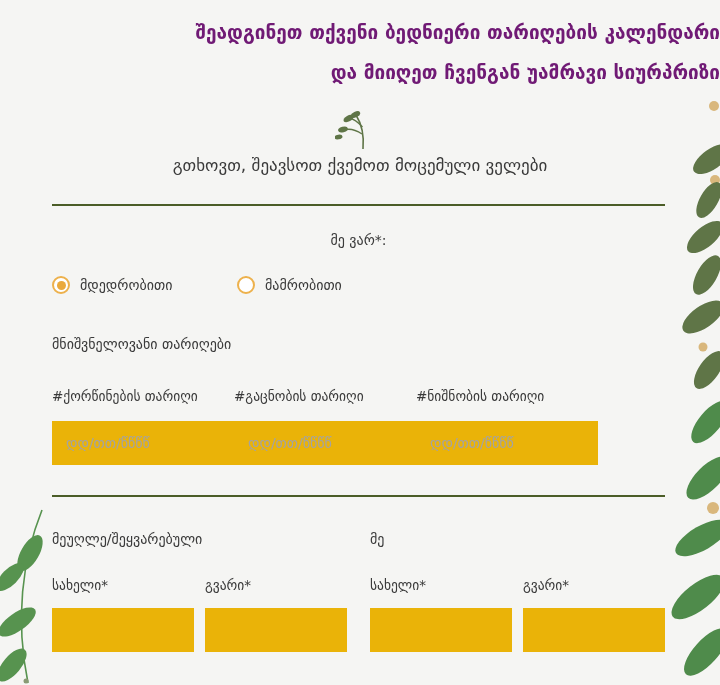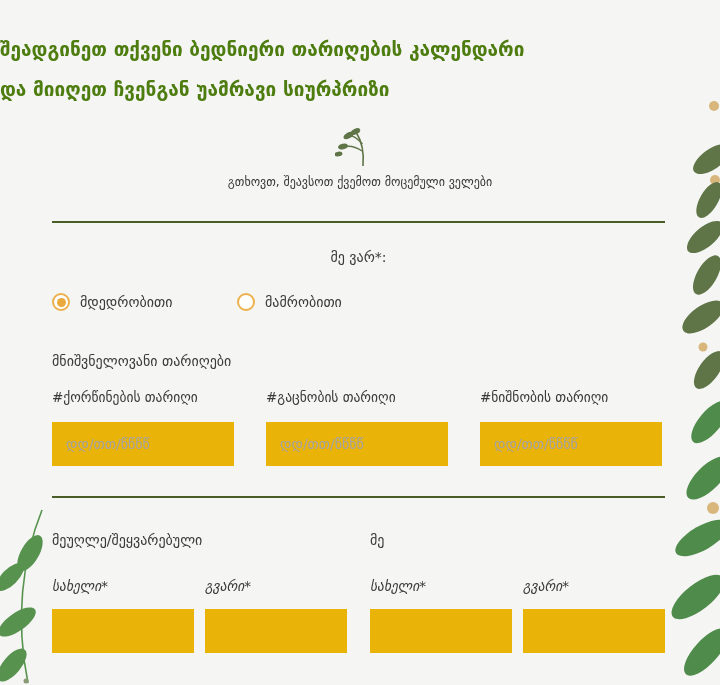--- a/index.html
+++ b/index.html
@@ -9,32 +9,32 @@
     width:720px; height:685px;
     overflow:hidden;
     background:#f5f5f3;
     font-family:"DejaVu Sans", sans-serif;
     color:#3a3a3a;
   }
   .content { position:relative; width:720px; }
   .inner { margin-left:52px; width:613px; }
 
   .title {
-    padding-top:29px;
-    text-align:left;
-    color:#4d7c0f;
+    padding-top:12px;
+    text-align:right;
+    color:#701a75;
     font-size:19px;
     font-weight:600;
     line-height:40px;
   }
   .sprig { display:block; margin:18px auto 0; }
   .subtitle {
     margin-top:6px;
     text-align:center;
-    font-size:12px;
+    font-size:17px;
     color:#3a3a3a;
     line-height:18px;
   }
   .divider {
     margin-top:30px;
     height:2px;
     background:#4b5d27;
     border:none;
   }
   .divider-2 { margin-top:30px; }
@@ -50,24 +50,23 @@
     flex:0 0 auto;
   }
   .radio-circle.selected::after {
     content:""; width:9px; height:9px; border-radius:50%; background:#eaa93c;
   }
   .radio-text { margin-left:10px; font-size:14px; }
 
   .section-label { margin-top:40px; font-size:14px; line-height:20px; }
 
   .dates-grid {
-    margin-top:18px;
+    margin-top:34px;
     display:grid;
     grid-template-columns:182px 182px 182px;
-    column-gap:32px;
   }
   .date-label { font-size:13.5px; line-height:17px; }
   .date-input, .name-input {
     margin-top:16px;
     width:100%; height:44px;
     border:none; background:#eab308;
     padding:0 14px;
     font-size:14px; color:#333;
     font-family:"DejaVu Sans", sans-serif;
     outline:none;
@@ -84,21 +83,21 @@
   .people-headings {
     margin-top:32px;
     display:grid; grid-template-columns:295px 295px; column-gap:23px;
     font-size:14px; line-height:20px;
   }
   .people-grid {
     margin-top:28px;
     display:grid; grid-template-columns:295px 295px; column-gap:23px;
   }
   .person-fields { display:grid; grid-template-columns:1fr 1fr; column-gap:11px; }
-  .field-label { font-size:13.5px; line-height:17px;font-style:italic; }
+  .field-label { font-size:13.5px; line-height:17px; }
   .name-input { margin-top:14px; }
 
   .decor { position:absolute; pointer-events:none; }
   .decor-right-upper { top:95px; right:0; }
   .decor-right-lower { top:390px; right:0; }
   .decor-left-lower  { top:505px; left:0; }
 </style>
 </head>
 <body>
 

